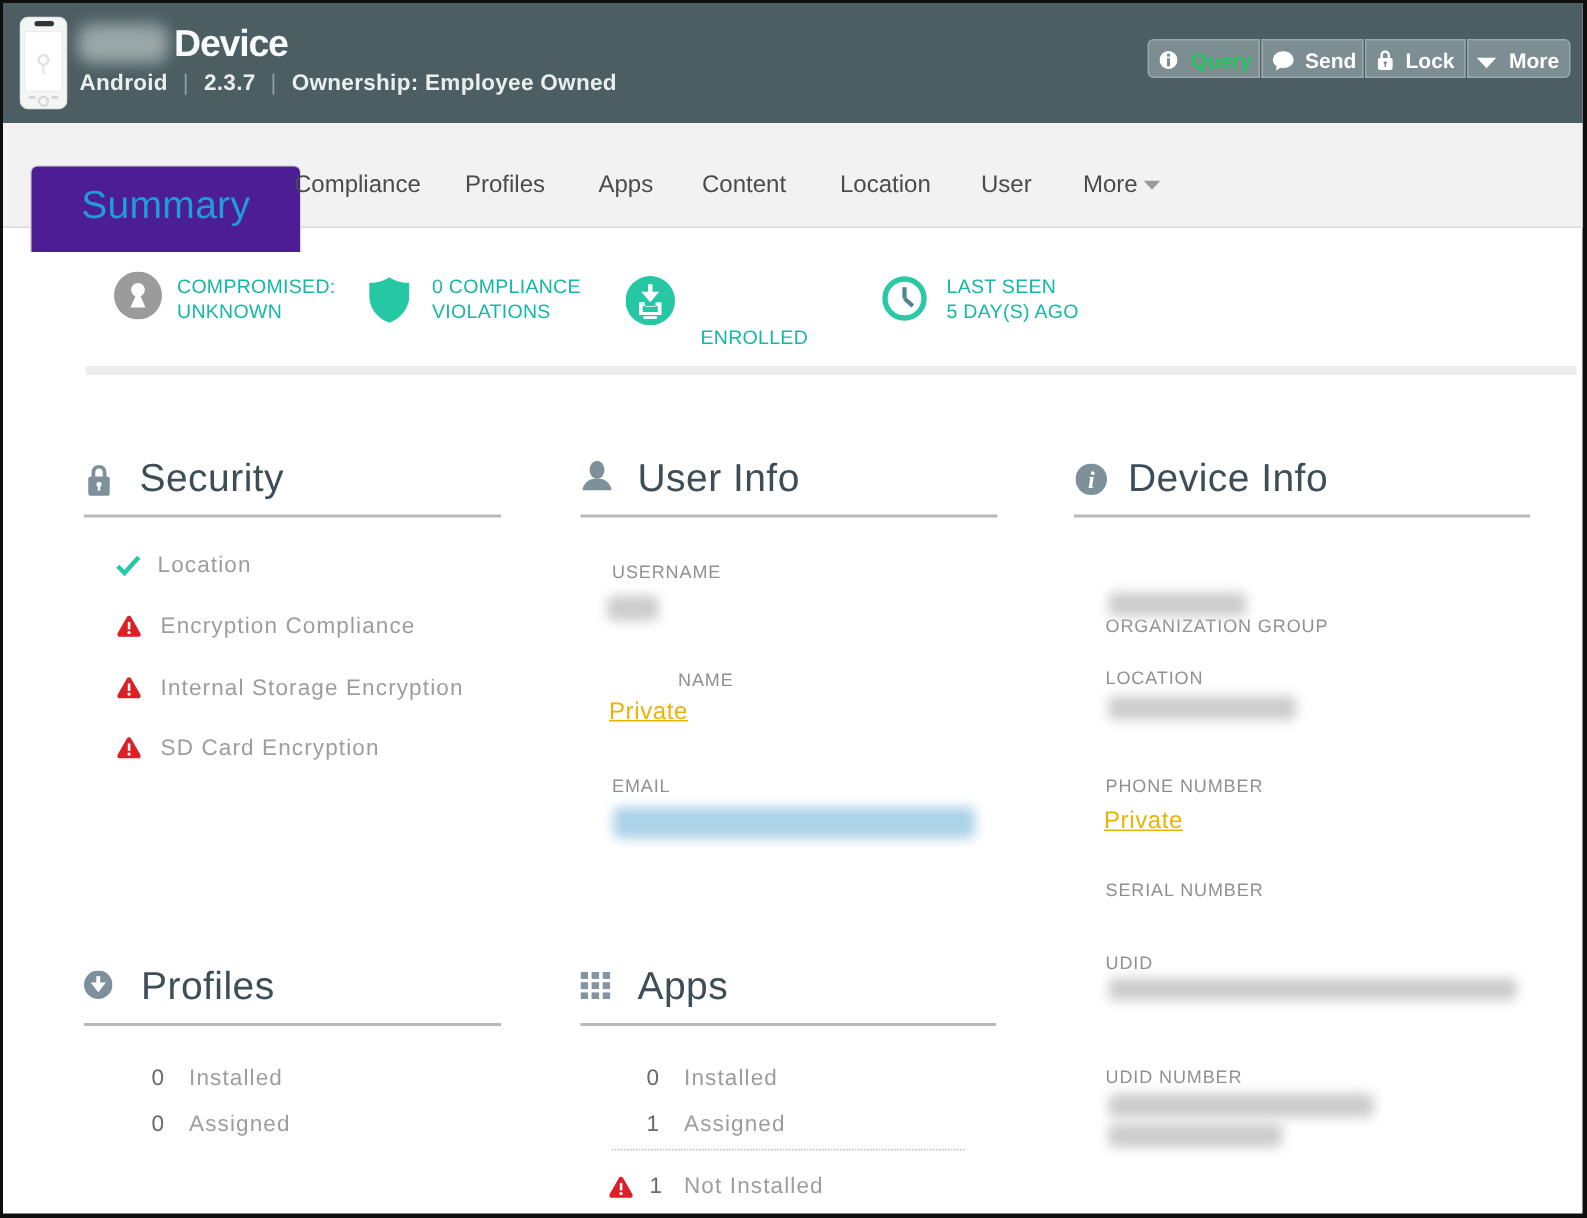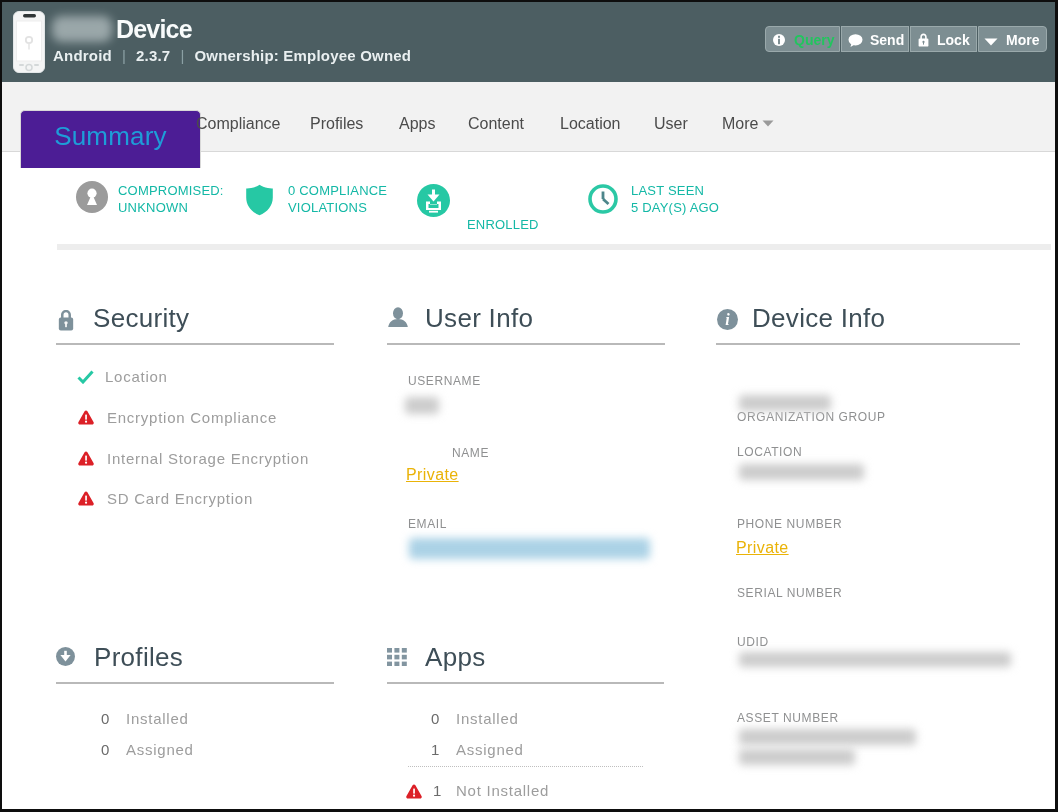--- a/index.html
+++ b/index.html
@@ -175,21 +175,21 @@
 
 <div class="abs lbl" style="left:737px; top:375px;margin-top:35px;">ORGANIZATION GROUP</div>
 <div class="abs blur" style="left:739px; top:395px; width:92px; height:16px;"></div>
 <div class="abs lbl" style="left:737px; top:445px;">LOCATION</div>
 <div class="abs blur" style="left:739px; top:464px; width:125px; height:16px;"></div>
 <div class="abs lbl" style="left:737px; top:517px;">PHONE NUMBER</div>
 <div class="abs val" style="left:736px; top:539px;">Private</div>
 <div class="abs lbl" style="left:737px; top:586px;">SERIAL NUMBER</div>
 <div class="abs lbl" style="left:737px; top:635px;">UDID</div>
 <div class="abs blur" style="left:739px; top:652px; width:272px; height:15px;"></div>
-<div class="abs lbl" style="left:737px; top:711px;">ASSET NUMBER</div>
+<div class="abs lbl" style="left:737px; top:711px;">UDID NUMBER</div>
 <div class="abs blur" style="left:739px; top:729px; width:177px; height:16px;"></div>
 <div class="abs blur" style="left:739px; top:749px; width:116px; height:16px;"></div>
 
 <svg class="abs" style="left:56px; top:647px;" width="19" height="19" viewBox="0 0 19 19">
   <circle cx="9.5" cy="9.5" r="9.5" fill="#7e919b"></circle>
   <rect x="8.2" y="3.8" width="2.6" height="6" fill="#fff"></rect>
   <path d="M4.4 8 L14.6 8 L9.5 14.5 Z" fill="#fff"></path>
 </svg>
 <svg class="abs" style="left:387px; top:648px;" width="20" height="18" viewBox="0 0 20 18">
   <g fill="#8295a0">

